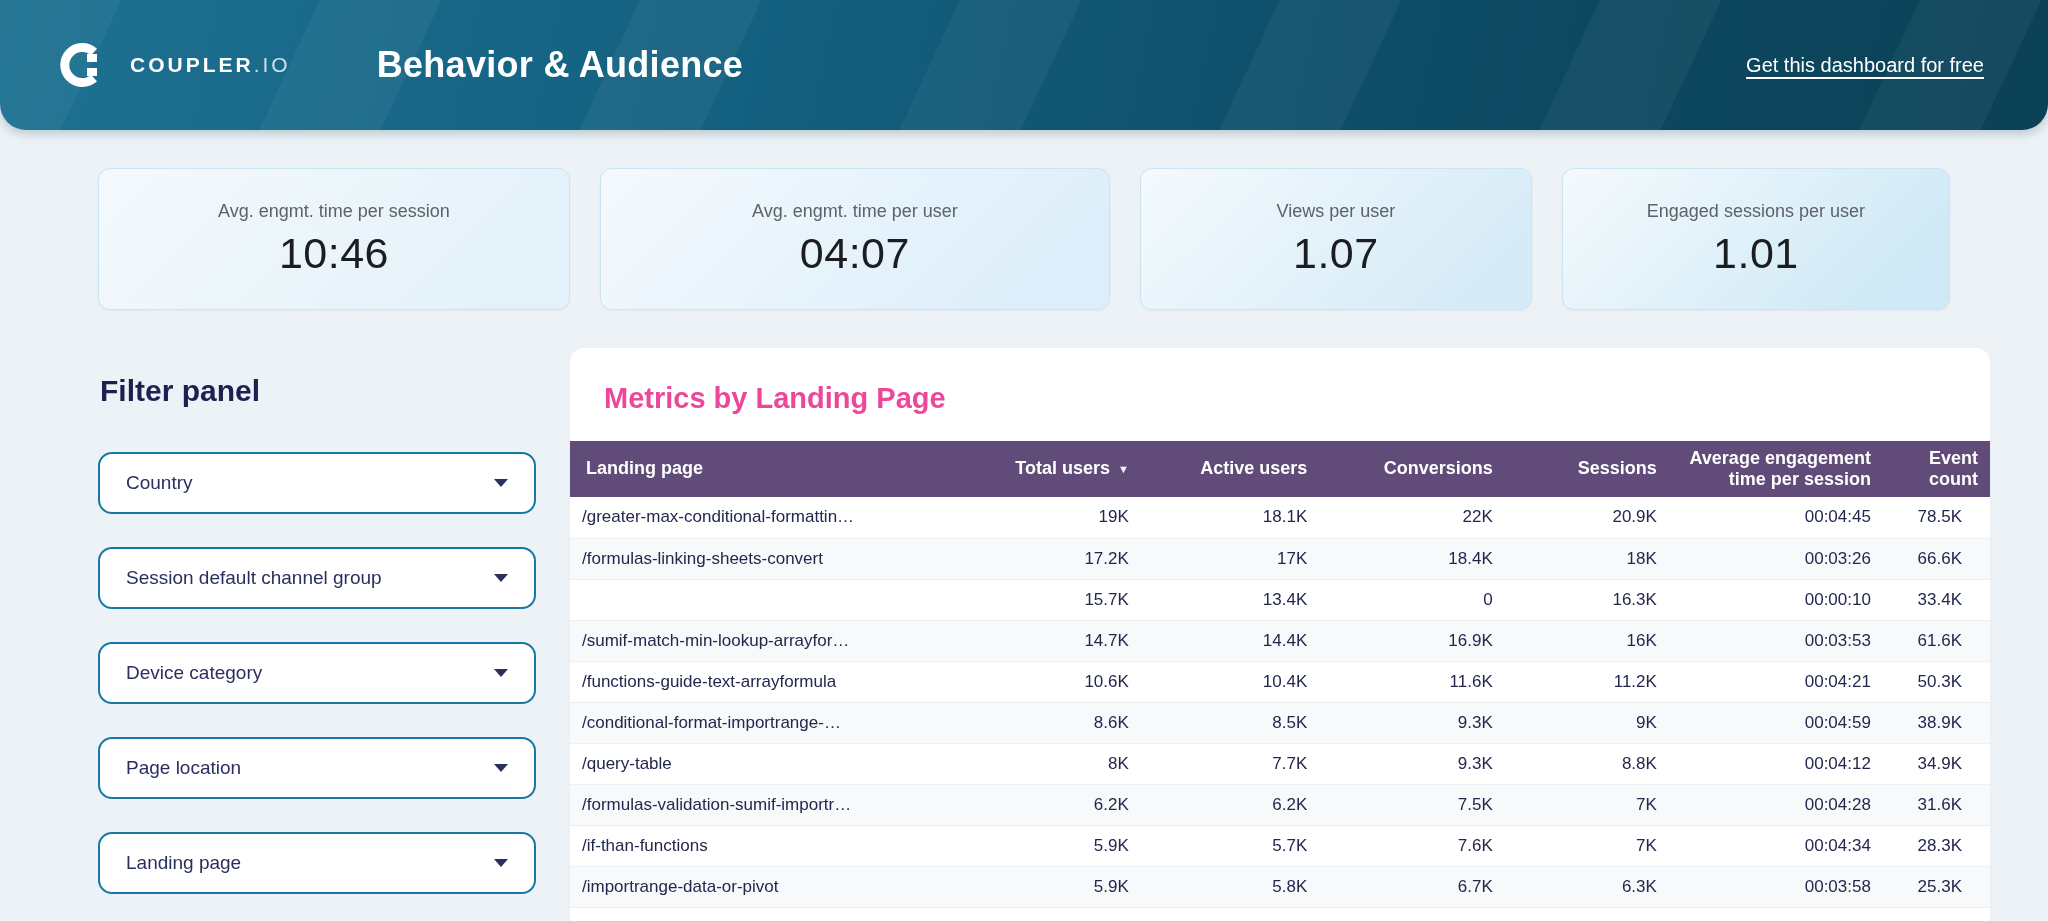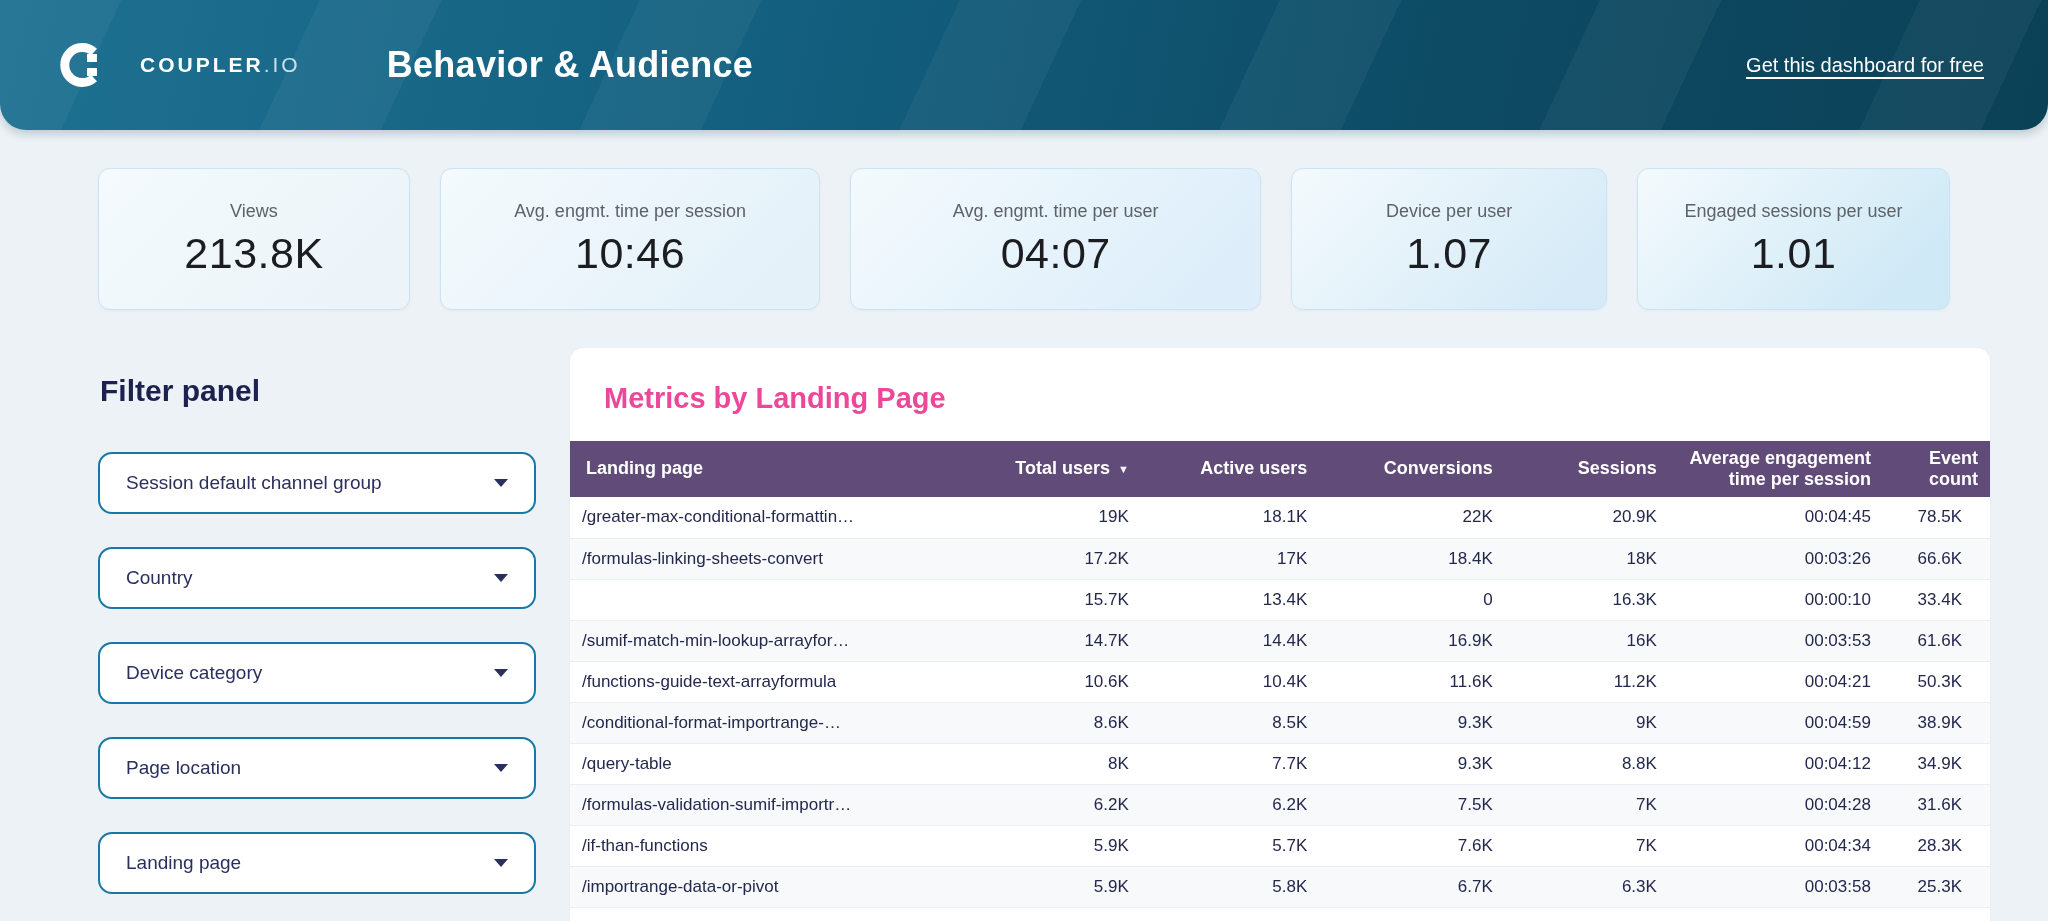--- a/index.html
+++ b/index.html
@@ -21,21 +21,21 @@
   
   .top-bar{
     height:130px;display:flex;align-items:center;
     padding:0 64px 0 56px;color:#fff;position:relative;
     background-image:
       repeating-linear-gradient(115deg, rgba(255,255,255,0.045) 0 110px, rgba(255,255,255,0) 110px 290px),
       linear-gradient(102deg, var(--header-grad-start) 0%, #135f7f 38%, #0d4a63 72%, var(--header-grad-end) 100%);
     border-radius:0 0 26px 26px;
     box-shadow:0 4px 10px rgba(10,58,78,.22);
   }
-  .brand{display:flex;align-items:center;gap:32px;}
+  .brand{display:flex;align-items:center;gap:22px;}
   .brand-name{font-size:21px;font-weight:700;letter-spacing:3px;}
   .brand-name .suffix{font-weight:400;opacity:.78;letter-spacing:3px;}
   .page-title{font-size:36px;font-weight:700;margin:0 0 0 86px;letter-spacing:.3px;}
   .header-link{
     margin-left:auto;color:#fff;font-size:20px;text-decoration:underline;
     text-underline-offset:5px;cursor:pointer;
   }
   
   .scorecards{display:flex;gap:30px;margin:38px 98px 0 98px;}
   .kpi-card{
@@ -95,53 +95,49 @@
       <rect x="31" y="15" width="10" height="8" fill="#ffffff"></rect>
       <rect x="31" y="29" width="10" height="8" fill="#ffffff"></rect>
     </svg>
     <span class="brand-name"><span>COUPLER</span><span class="suffix">.IO</span></span>
   </div>
   <h1 class="page-title">Behavior &amp; Audience</h1>
   <a class="header-link">Get this dashboard for free</a>
 </header>
 
 <section class="scorecards" id="cards-row">
-    <div class="kpi-card" style="flex: 313 1 0px; background: linear-gradient(135deg, rgb(244, 250, 253) 0%, rgb(236, 244, 249) 85%);">
-      <div class="kpi-label">Views</div>
-      <div class="kpi-value">213.8K</div>
-    </div>
     <div class="kpi-card" style="flex: 382 1 0px; background: linear-gradient(135deg, rgb(244, 250, 253) 0%, rgb(228, 241, 249) 85%);">
       <div class="kpi-label">Avg. engmt. time per session</div>
       <div class="kpi-value">10:46</div>
     </div>
     <div class="kpi-card" style="flex: 413 1 0px; background: linear-gradient(135deg, rgb(244, 250, 253) 0%, rgb(221, 238, 250) 85%);">
       <div class="kpi-label">Avg. engmt. time per user</div>
       <div class="kpi-value">04:07</div>
     </div>
     <div class="kpi-card" style="flex: 317 1 0px; background: linear-gradient(135deg, rgb(244, 250, 253) 0%, rgb(214, 235, 247) 85%);">
-      <div class="kpi-label">Device per user</div>
+      <div class="kpi-label">Views per user</div>
       <div class="kpi-value">1.07</div>
     </div>
     <div class="kpi-card" style="flex: 314 1 0px; background: linear-gradient(135deg, rgb(244, 250, 253) 0%, rgb(207, 233, 246) 85%);">
       <div class="kpi-label">Engaged sessions per user</div>
       <div class="kpi-value">1.01</div>
     </div>
   </section>
 
 <main class="content">
 
   <aside class="filter-panel">
     <h2 class="filter-title">Filter panel</h2>
     <div id="filters-list">
         <div class="dropdown">
+          <span class="dropdown-label">Country</span>
+          <span class="caret-down"></span>
+        </div>
+        <div class="dropdown">
           <span class="dropdown-label">Session default channel group</span>
-          <span class="caret-down"></span>
-        </div>
-        <div class="dropdown">
-          <span class="dropdown-label">Country</span>
           <span class="caret-down"></span>
         </div>
         <div class="dropdown">
           <span class="dropdown-label">Device category</span>
           <span class="caret-down"></span>
         </div>
         <div class="dropdown">
           <span class="dropdown-label">Page location</span>
           <span class="caret-down"></span>
         </div>

